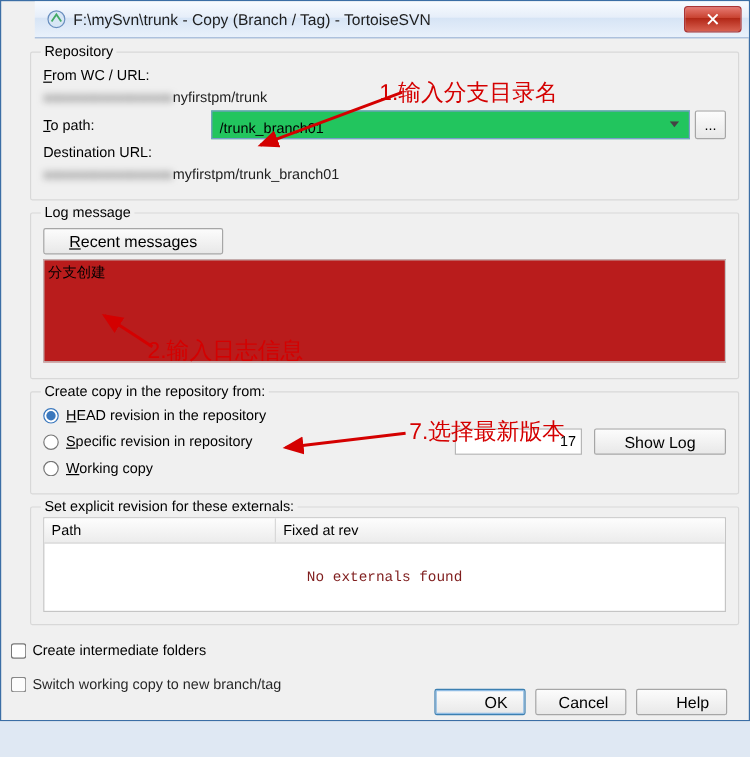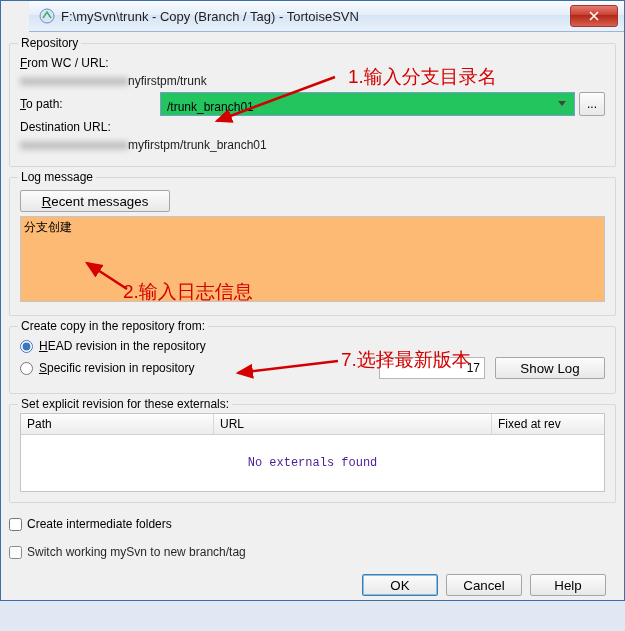--- a/index.html
+++ b/index.html
@@ -5,51 +5,51 @@
   html,body{margin:0;padding:0;font-family:"Segoe UI",Tahoma,sans-serif;font-size:12px;color:#000;background:#dfe8f3;}
   .window{width:625px;height:601px;box-sizing:border-box;border:1px solid #3b6ea5;background:#f0f0f0;position:relative;overflow:hidden;box-shadow:0 0 3px rgba(0,0,0,.4);padding-left:28px;}
   
   .titlebar{height:30px;background:linear-gradient(to bottom,#f8fbff 0%,#e6eef9 45%,#d6e4f5 46%,#e9f1fb 100%);border-bottom:1px solid #9db6d8;display:flex;align-items:center;padding:0 4px;}
   .app-ico{width:16px;height:16px;margin:0 6px;display:inline-flex;align-items:center;justify-content:center;}
   .title-text{flex:1;font-size:13px;color:#1e1e1e;}
   .close-btn{width:46px;height:20px;border:1px solid #a33;background:linear-gradient(to bottom,#e67a72,#c8412f 45%,#b22716 46%,#d86050);border-radius:3px;display:flex;align-items:center;justify-content:center;margin-right:2px;}
   .close-btn svg{width:10px;height:10px;}
   
   .client{position:absolute;left:8px;right:8px;top:36px;bottom:0;background:#f0f0f0;}
-  .group{border:1px solid #d8d8d8;border-radius:2px;padding:8px 10px 10px 10px;margin:6px 0 10px 0;position:relative;}
+  .group{border:1px solid #d8d8d8;border-radius:2px;padding:8px 10px 10px 10px;margin:6px 0 10px 16px;position:relative;}
   .group>.legend{position:absolute;top:-8px;left:8px;background:#f0f0f0;padding:0 3px;color:#000;}
   .row{display:flex;align-items:center;margin:4px 0;}
   .lbl{width:140px;}
   .blur{filter:blur(3px);color:#555;display:inline-block;}
   .path-val{color:#222;}
   .combo{flex:1;height:22px;border:1px solid #7a9ccb;background:#22c55e;display:flex;align-items:flex-end;padding:0 4px;position:relative;}
   .combo input{flex:1;border:none;outline:none;font:inherit;background:transparent;}
   .combo .drop{width:16px;height:100%;display:flex;align-items:center;justify-content:center;}
   .square-btn{width:24px;height:22px;margin-left:4px;border:1px solid #a6a6a6;background:linear-gradient(to bottom,#fcfcfc,#e8e8e8);border-radius:2px;display:flex;align-items:center;justify-content:center;}
   .btn{height:22px;border:1px solid #a6a6a6;background:linear-gradient(to bottom,#fcfcfc,#e8e8e8);border-radius:2px;padding:0 14px;display:inline-flex;align-items:center;justify-content:center;}
   .btn.default{border:1px solid #3c7fb1;box-shadow:0 0 0 1px #8fbce4 inset;}
-  .textarea{width:100%;height:86px;border:1px solid #c5c5c5;background:#fdba74;font:inherit;padding:2px 3px;box-sizing:border-box;resize:none;outline:none;}
+  .textarea{width:100%;height:86px;border:1px solid #c5c5c5;background:#b91c1c;font:inherit;padding:2px 3px;box-sizing:border-box;resize:none;outline:none;}
   .radio-row{display:flex;align-items:center;margin:4px 0;}
   .radio-row input[type=radio]{margin:0 6px 0 0;accent-color:#3b78bd;}
   .spec-line{display:flex;align-items:center;gap:10px;}
   .rev-input{width:96px;height:20px;border:1px solid #b6b6b6;background:#fff;text-align:right;padding:0 4px;font:inherit;}
   .showlog-btn{width:110px;}
   .externals-head{margin:2px 0 4px 0;}
   .check-links{margin-left:4px;}
   .check-links b{font-weight:bold;margin:0 4px;}
   .table{border:1px solid #c5c5c5;background:#fff;}
   .thead{display:flex;background:linear-gradient(to bottom,#fdfdfd,#ececec);border-bottom:1px solid #d0d0d0;height:20px;align-items:center;}
   .th{padding:0 6px;border-right:1px solid #d8d8d8;height:100%;display:flex;align-items:center;}
   .th.path{width:180px;} .th.url{flex:1;} .th.fixed{width:100px;border-right:none;}
-  .tbody{height:56px;display:flex;align-items:center;justify-content:center;font-family:"Courier New",monospace;color:#4c1d95;text-align:right;}
+  .tbody{height:56px;display:flex;align-items:center;justify-content:center;font-family:"Courier New",monospace;color:#7f1d1d;text-align:right;}
   .bottom-checks{margin-top:6px;}
   .bottom-checks .row{margin:14px 0;}
   .bottom-checks input[type=checkbox]{margin:0 5px 0 0;}
   .dlg-buttons{position:absolute;right:10px;bottom:4px;display:flex;gap:8px;}
-  .dlg-buttons .btn{width:76px;justify-content:center;}
+  .dlg-buttons .btn{width:76px;justify-content:flex-end;}
   
   .annot{position:absolute;color:#d40000;font-size:19px;font-family:"Microsoft YaHei","SimSun",sans-serif;pointer-events:none;white-space:nowrap;}
   .arrow{position:absolute;pointer-events:none;}
   .arrow svg{overflow:visible;}
   .u{text-decoration:underline;}
 </style>
 </head>
 <body>
 
 <div class="window">
@@ -126,60 +126,63 @@
         <div style="flex:1;display:flex;align-items:flex-end;">
           <input type="radio" name="rev" style="">
           <span><span class="u">S</span>pecific revision in repository</span>
         </div>
         <input class="rev-input" value="17" style="">
         <button class="btn showlog-btn">
             <span>Show Log</span>
           </button>
       </div>
 
+      <div class="radio-row">
+        <input type="radio" name="rev" style="">
+        <span><span class="u">W</span>orking copy</span>
+      </div>
     </div>
 
     <div class="group">
       <span class="legend">Set explicit revision for these externals:</span>
       <div class="table">
         <div class="thead">
           <div class="th path">Path</div>
-          <div class="th url">URL</div>
           <div class="th fixed">Fixed at rev</div>
         </div>
         <div class="tbody">No externals found</div>
       </div>
     </div>
 
     <div class="bottom-checks">
       <div class="row">
         <input type="checkbox" style="">
         <span>Create intermediate folders</span>
       </div>
       <div class="row" style="opacity:.85">
         <input type="checkbox" style="">
-        <span>Switch working mySvn to new branch/tag</span>
+        <span>Switch working copy to new branch/tag</span>
       </div>
     </div>
 
     <div class="dlg-buttons">
       <button class="btn default">
           <span>OK</span>
         </button>
       <button class="btn">
           <span>Cancel</span>
         </button>
       <button class="btn">
           <span>Help</span>
         </button>
     </div>
 
   </div>
 
-  <div class="annot" style="left:347px;top:63px;">1.输入分支目录名</div>
+  <div class="annot" style="left:315px;top:63px;">1.输入分支目录名</div>
   <div class="arrow" style="left:210px;top:70px;">
     <svg width="130" height="56">
         <defs>
           <marker id="ah1" markerWidth="8" markerHeight="8" refX="6" refY="3" orient="auto">
             <path d="M0 0 L7 3 L0 6 Z" fill="#d40000"></path>
           </marker>
         </defs>
     <line x1="124" y1="6" x2="6" y2="50" stroke="#d40000" stroke-width="2.5" marker-end="url(#ah1)"></line>
       </svg>
   </div>

